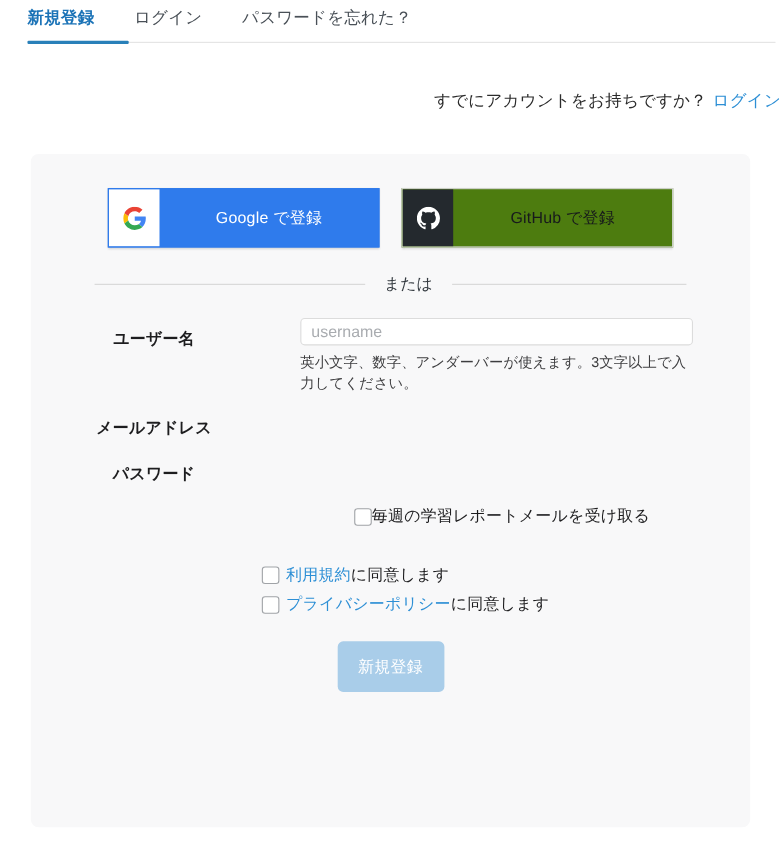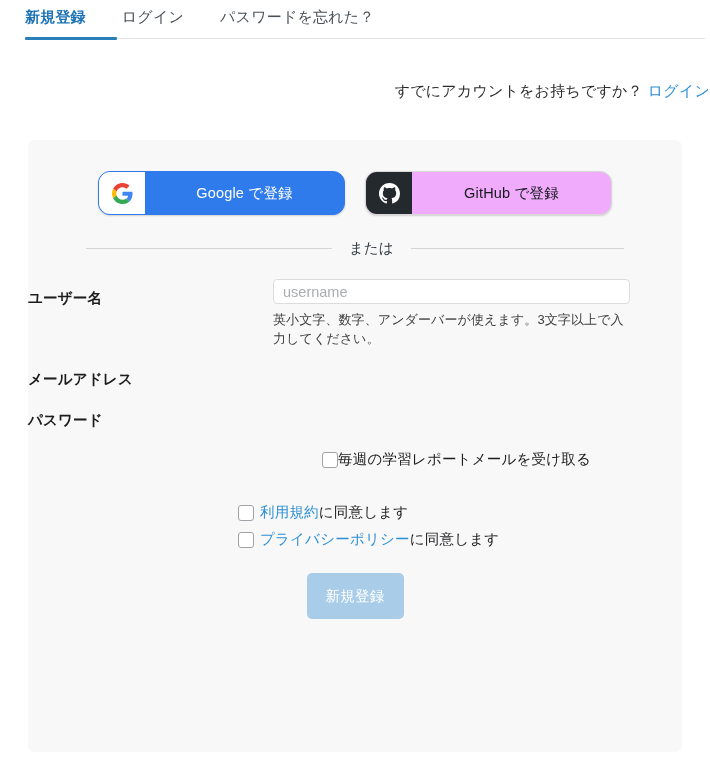--- a/index.html
+++ b/index.html
@@ -89,23 +89,23 @@
   
   .oauth-row {
     display: flex;
     justify-content: center;
     gap: 20px;
     padding-top: 31px;
   }
   .oauth-btn {
     display: flex;
     align-items: stretch;
-    height: 44px;
+    height: 54px;
     width: 247px;
-    border-radius: 12px;
+    border-radius: 0;
     overflow: hidden;
     cursor: pointer;
     box-shadow: 0 1px 2px rgba(0,0,0,.16);
   }
   .oauth-icon {
     width: 46px;
     display: flex;
     align-items: center;
     justify-content: center;
     flex: 0 0 46px;
@@ -118,21 +118,21 @@
     font-size: 14.5px;
     letter-spacing: .2px;
   }
   .btn-google {
     background: #2f7bec;
     border: 1px solid #2f7bec;
   }
   .btn-google .oauth-icon { background: #ffffff; }
   .btn-google .oauth-label { color: #ffffff; }
   .btn-github {
-    background: #f0abfc;
+    background: #4d7c0f;
     border: 1px solid #d8d8d8;
   }
   .btn-github .oauth-icon { background: #24292e; }
   .btn-github .oauth-label { color: #17191c; }
 
   
   .divider {
     display: flex;
     align-items: center;
     margin: 24px 58px 0 58px;
@@ -150,21 +150,21 @@
 
   
   .form { margin-top: 21px; }
   .frow {
     display: flex;
     align-items: flex-start;
   }
   .flabel {
     width: 245px;
     flex: 0 0 245px;
-    text-align: left;
+    text-align: center;
     padding-right: 21px;
     padding-top: 10px;
     font-size: 14.5px;
     font-weight: 700;
     color: #1d1d1f;
     letter-spacing: .2px;
   }
   .fctrl { flex: 1; padding-right: 52px; }
   .finput {
     display: block;

